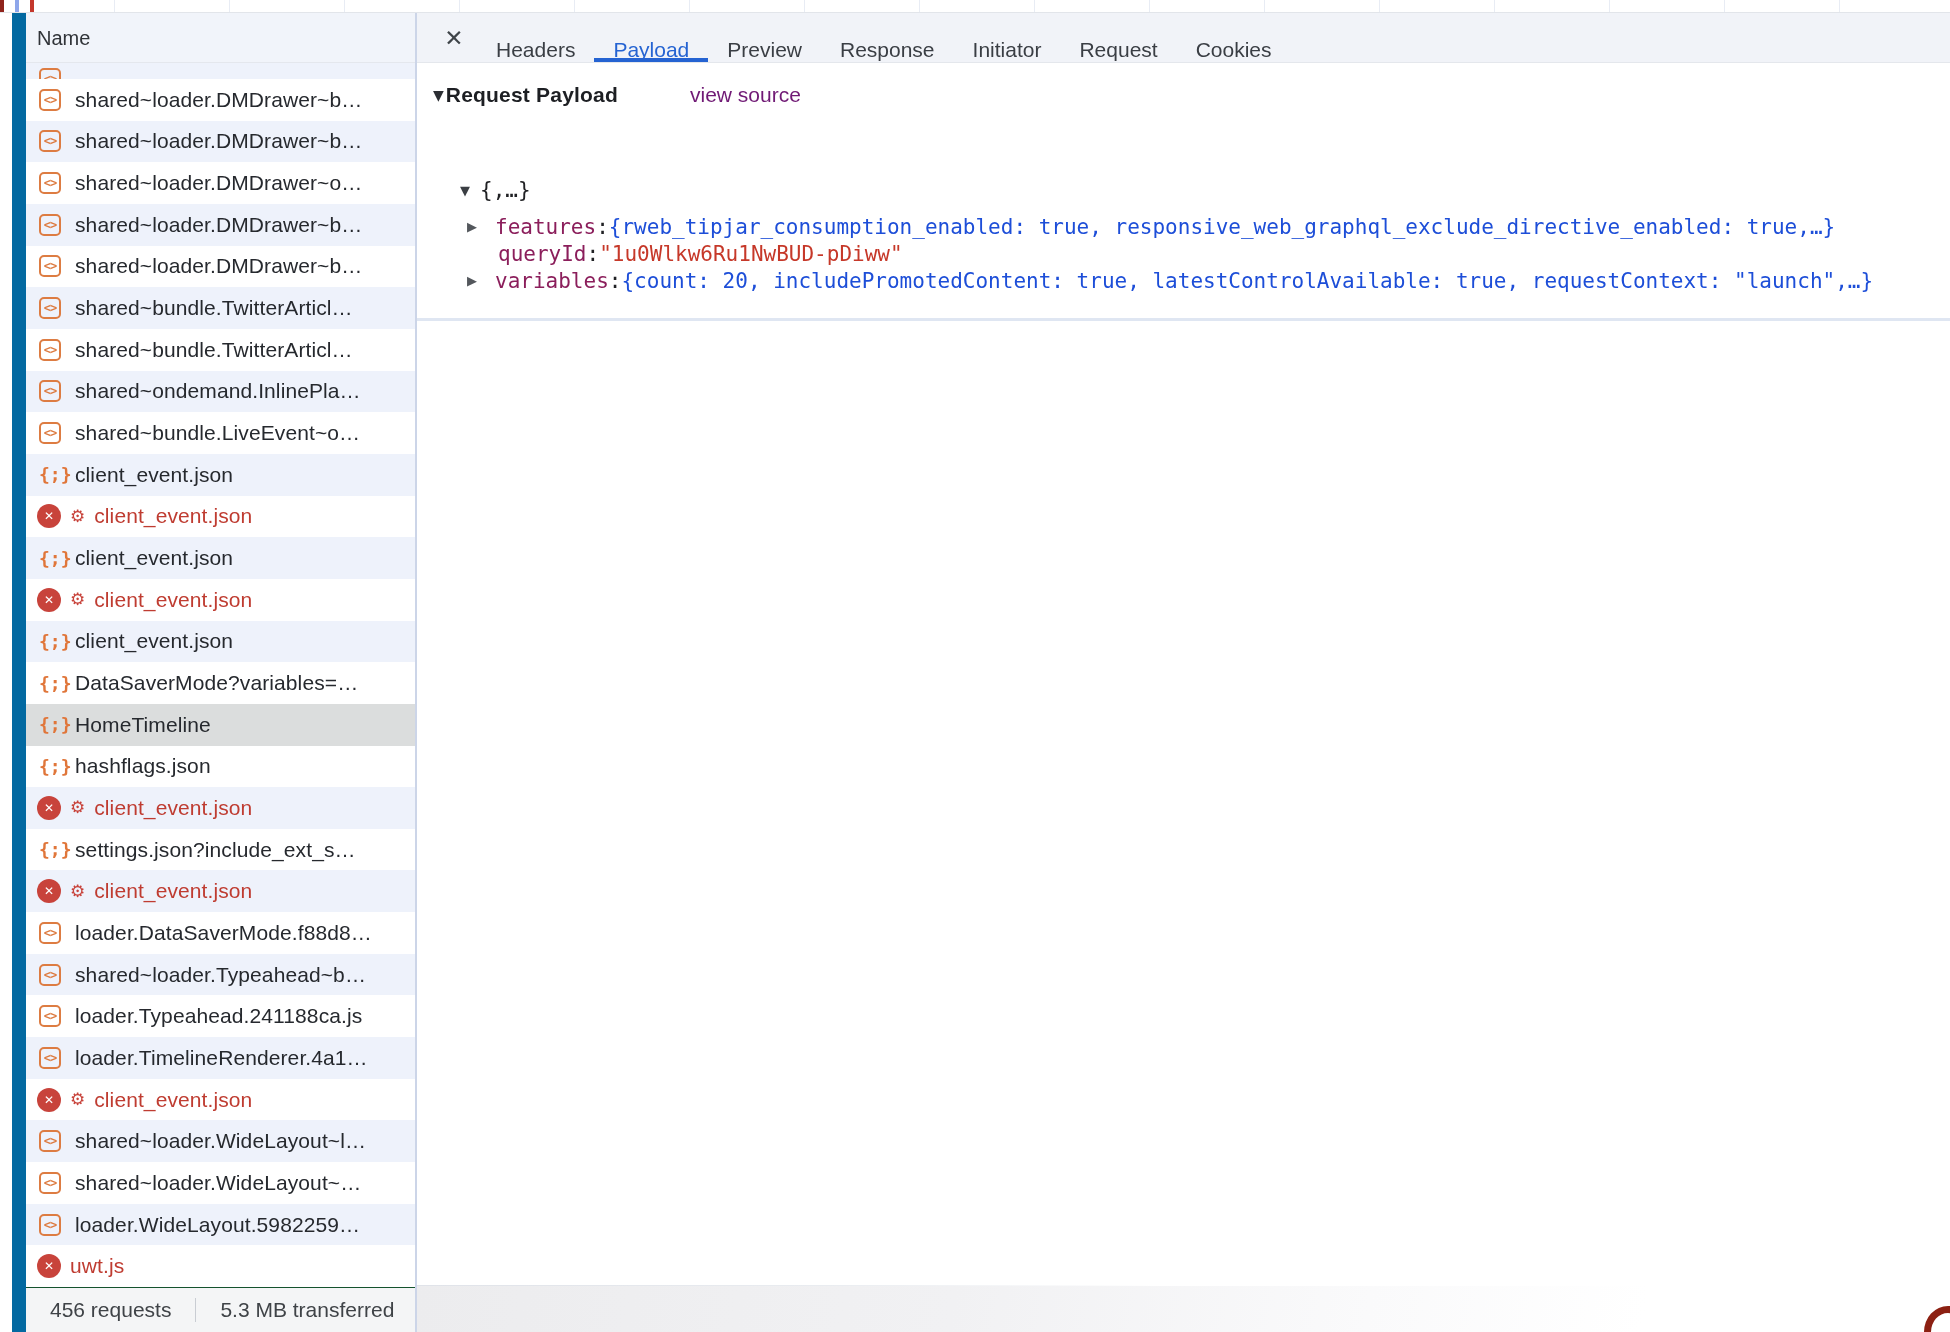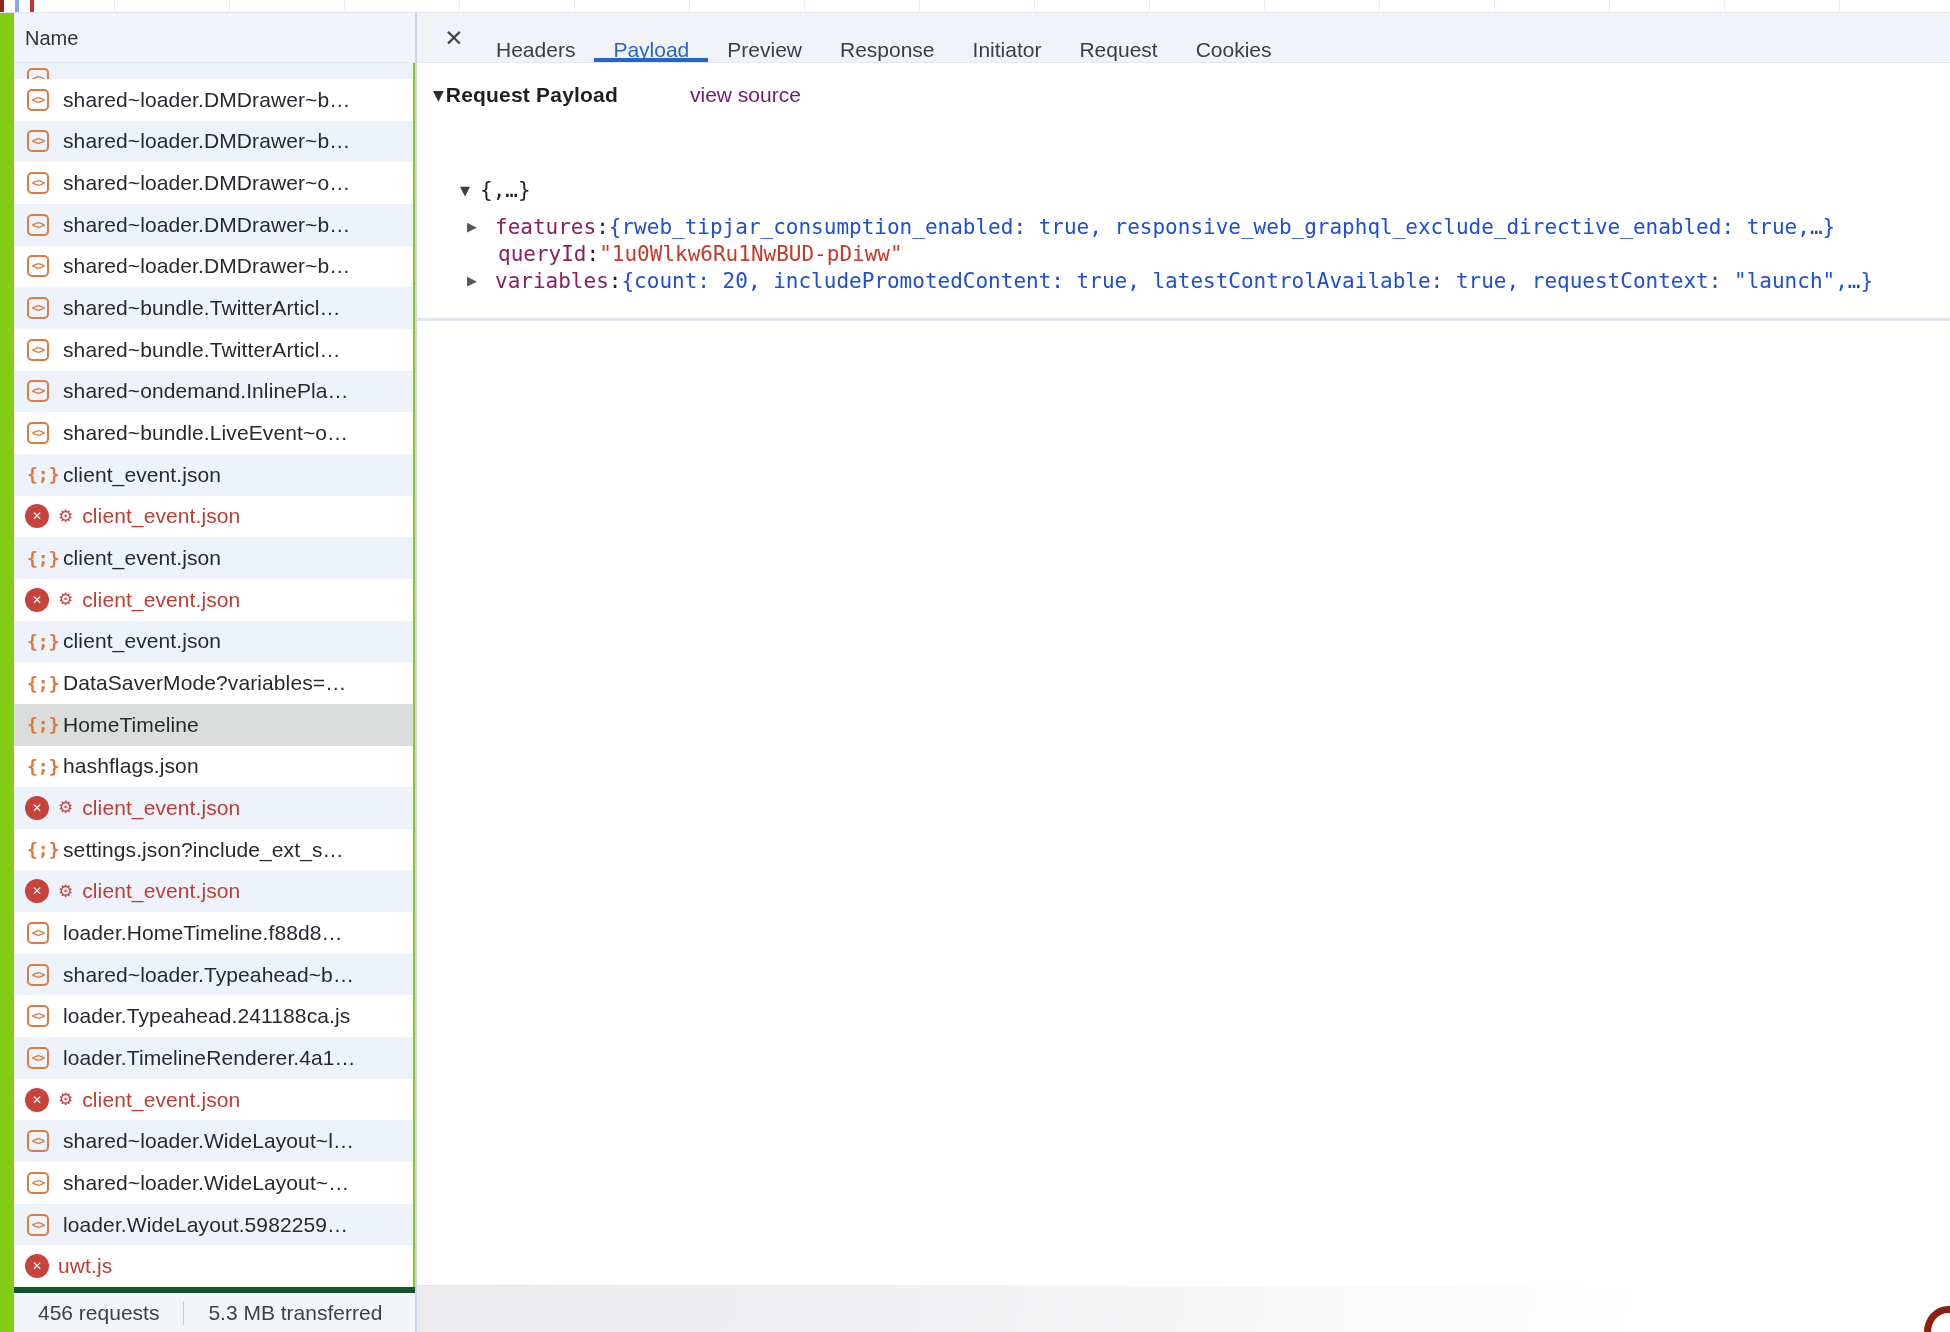--- a/index.html
+++ b/index.html
@@ -10,21 +10,21 @@
   
   #overview-strip { position:absolute; left:0; top:0; width:1950px; height:13px; background:#fff;
     border-bottom:1px solid #e2e5ea;
     background-image:repeating-linear-gradient(to right, transparent 0, transparent 114px, #e8ecf4 114px, #e8ecf4 115px); }
   .ov-marker { position:absolute; top:0; bottom:0; }
   #ov-maroon { left:0;  width:4px; background:#8f241c; }
   #ov-blue   { left:15px; width:4px; background:#8ea6ea; }
   #ov-red    { left:30px; width:4px; background:#c4372c; }
 
   
-  #sidebar { position:absolute; left:0; top:13px; width:415px; bottom:0; background:#84cc16; }
+  #sidebar { position:absolute; left:12px; top:13px; width:415px; bottom:0; background:#0369a1; }
   #name-header { position:absolute; left:14px; right:0; top:0; height:50px; background:#f1f4fa;
     border-bottom:1px solid #e4e7ed; line-height:50px; padding-left:11px;
     font-size:20px; color:#303338; }
   #request-list { position:absolute; left:14px; right:2px; top:50px; bottom:45px; overflow:hidden; background:#fff; }
 
   .row { height:41.66px; display:flex; align-items:center; padding-left:13px; white-space:nowrap;
          overflow:hidden; background:#fff; }
   .row.stripe   { background:#eef2fb; }
   .row.selected { background:#dbdddd; }
   .row.partial  { height:16px; }
@@ -37,21 +37,21 @@
     display:flex; align-items:center; justify-content:center; letter-spacing:-1px; }
   .icon-json { width:22px; flex:none; color:#e0763a; font-family:"DejaVu Sans Mono", monospace;
     font-size:18px; font-weight:bold; text-align:center; }
   .icon-error { width:24px; height:24px; flex:none; margin-left:-2px; border-radius:50%; background:#c8433b;
     color:#fff; font-size:12px; font-weight:bold; display:flex; align-items:center; justify-content:center;
     font-family:"DejaVu Sans", sans-serif; }
   .icon-gear { flex:none; margin-left:9px; color:#c8433b; font-size:17px; line-height:1;
     font-family:"DejaVu Sans", sans-serif; }
 
   #status-bar { position:absolute; left:14px; width:401px; bottom:0; height:45px; background:#f4f5f6;
-    border-top:6px solid #14532d; display:flex; align-items:center; padding-left:24px;
+    border-top:1px solid #14532d; display:flex; align-items:center; padding-left:24px;
     overflow:hidden; white-space:nowrap; }
   #status-bar .stat { font-size:21px; color:#3f4347; }
   .stat-divider { width:1px; height:24px; background:#c9cdd3; margin:0 24px; flex:none; }
 
   
   #v-divider { position:absolute; left:415px; top:13px; bottom:0; width:2px; background:#ccd5e8; }
 
   
   #right-panel { position:absolute; left:417px; top:13px; right:0; bottom:0; background:#fff; overflow:hidden; }
 
@@ -194,21 +194,21 @@
     <span class="icon-json">{;}</span>
           <span class="row-label">settings.json?include_ext_s…</span>
   </div>
         <div class="row stripe error">
     <span class="icon-error">✕</span>
           <span class="icon-gear">⚙</span>
           <span class="row-label">client_event.json</span>
   </div>
         <div class="row">
     <span class="icon-script">&lt;&gt;</span>
-          <span class="row-label">loader.HomeTimeline.f88d8…</span>
+          <span class="row-label">loader.DataSaverMode.f88d8…</span>
   </div>
         <div class="row stripe">
     <span class="icon-script">&lt;&gt;</span>
           <span class="row-label">shared~loader.Typeahead~b…</span>
   </div>
         <div class="row">
     <span class="icon-script">&lt;&gt;</span>
           <span class="row-label">loader.Typeahead.241188ca.js</span>
   </div>
         <div class="row stripe">

